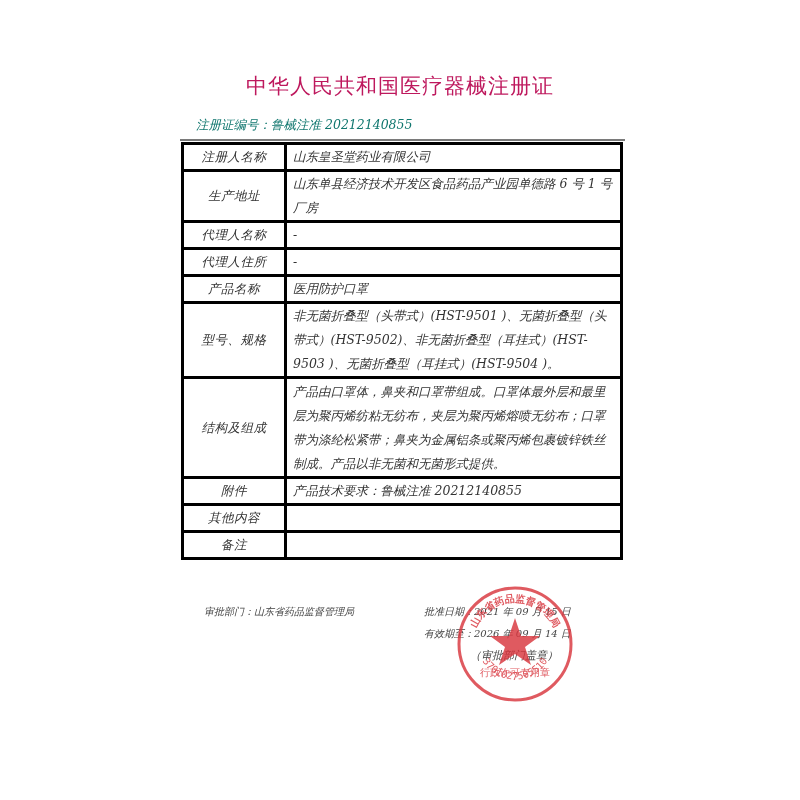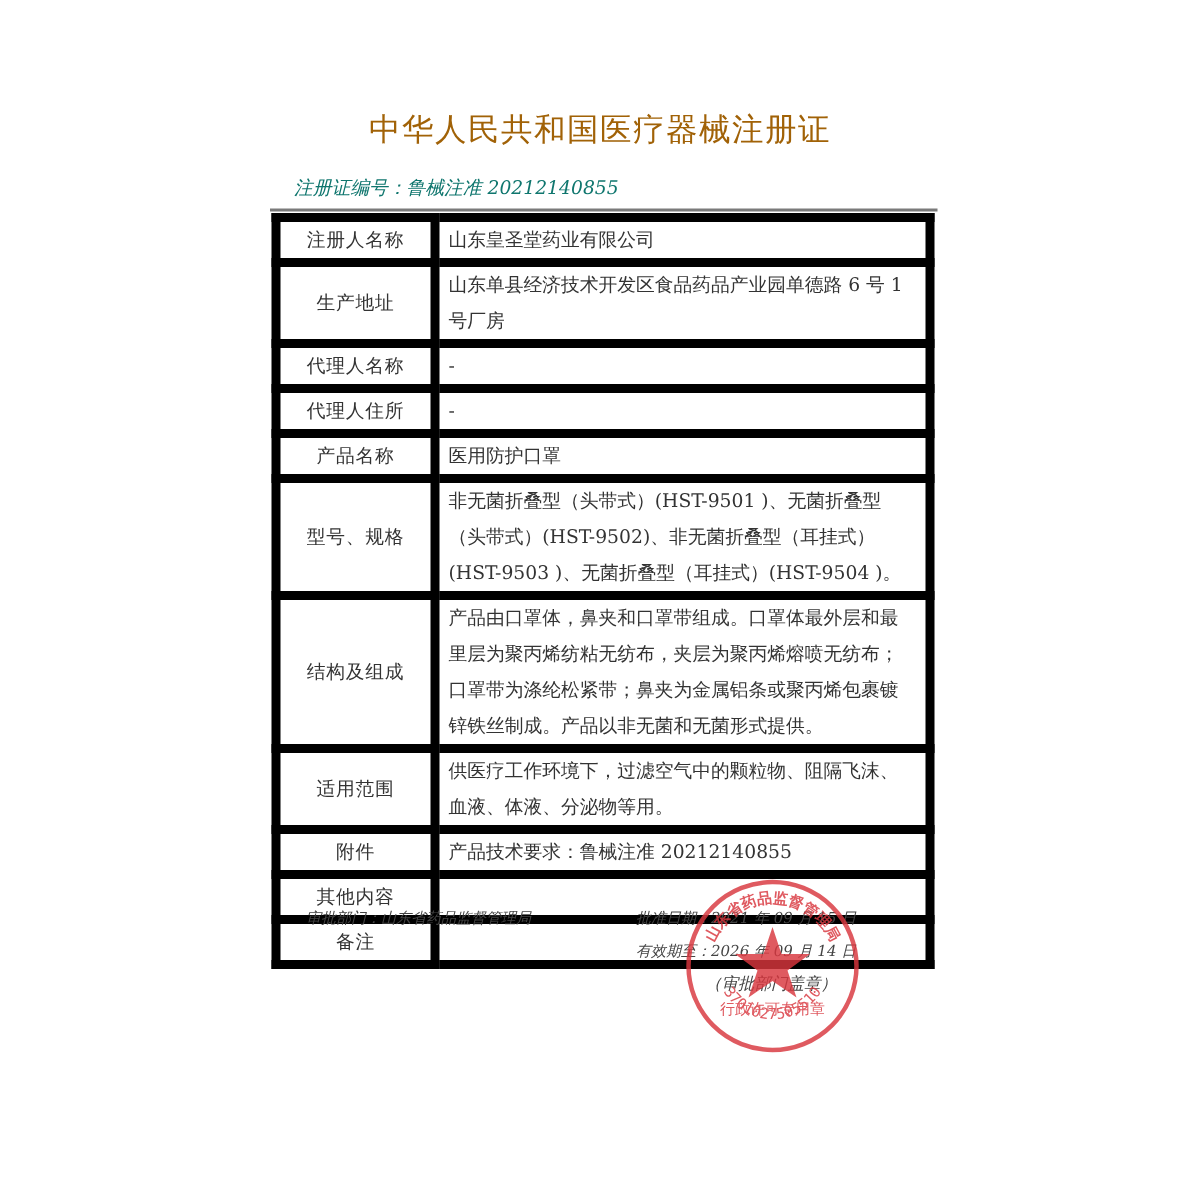--- a/index.html
+++ b/index.html
@@ -2,34 +2,34 @@
 <html><head>
 <meta charset="utf-8">
 <style>
   html, body { margin:0; padding:0; }
   body {
     width:800px; height:800px; background:#ffffff; position:relative; overflow:hidden;
     font-family: "DejaVu Serif", "Liberation Serif", serif; color:#2b2b2b;
   }
   .title {
     position:absolute; left:0; width:800px; top:72px; text-align:center;
-    font-size:21px; letter-spacing:1px; color:#a16207;
+    font-size:21px; letter-spacing:1px; color:#be185d;
   }
   .regno {
     position:absolute; left:196px; top:117px; font-size:12.5px; color:#0f766e;font-style:italic;
   }
   .rule-top {
     position:absolute; left:180px; width:445px; top:139px; height:2px; background:#7a7a7a;
   }
   table.cert {
     position:absolute; left:181px; top:142px; width:442px;
     border-collapse:collapse; font-size:12.5px; color:#333;
   }
   table.cert td {
-    border:6px solid #000000; padding:0 6px; vertical-align:middle; line-height:24px;
+    border:3px solid #000000; padding:0 6px; vertical-align:middle; line-height:24px;font-style:italic;
   }
   table.cert td.lbl { width:88px; text-align:center; letter-spacing:0.5px; }
   table.cert td.val { text-align:left; }
   .stamp-text { fill:#d9363e; font-size:10px; }
   .footer {
     position:absolute; font-size:10px; color:#444;font-style:italic;
   }
 </style>
 </head>
 <body>
@@ -65,24 +65,20 @@
     <td class="val">医用防护口罩</td>
   </tr>
   <tr style="height:72px;">
     <td class="lbl">型号、规格</td>
     <td class="val">非无菌折叠型（头带式）(HST-9501 )、无菌折叠型（头带式）(HST-9502)、非无菌折叠型（耳挂式）(HST-9503 )、无菌折叠型（耳挂式）(HST-9504 )。</td>
   </tr>
   <tr style="height:100px;">
     <td class="lbl">结构及组成</td>
     <td class="val">产品由口罩体，鼻夹和口罩带组成。口罩体最外层和最里层为聚丙烯纺粘无纺布，夹层为聚丙烯熔喷无纺布；口罩带为涤纶松紧带；鼻夹为金属铝条或聚丙烯包裹镀锌铁丝制成。产品以非无菌和无菌形式提供。</td>
   </tr>
-  <tr style="height:48px;">
-    <td class="lbl">适用范围</td>
-    <td class="val">供医疗工作环境下，过滤空气中的颗粒物、阻隔飞沫、血液、体液、分泌物等用。</td>
-  </tr>
   <tr style="height:24px;">
     <td class="lbl">附件</td>
     <td class="val">产品技术要求：鲁械注准 20212140855</td>
   </tr>
   <tr style="height:24px;">
     <td class="lbl">其他内容</td>
     <td class="val"></td>
   </tr>
   <tr style="height:24px;">
     <td class="lbl">备注</td>

